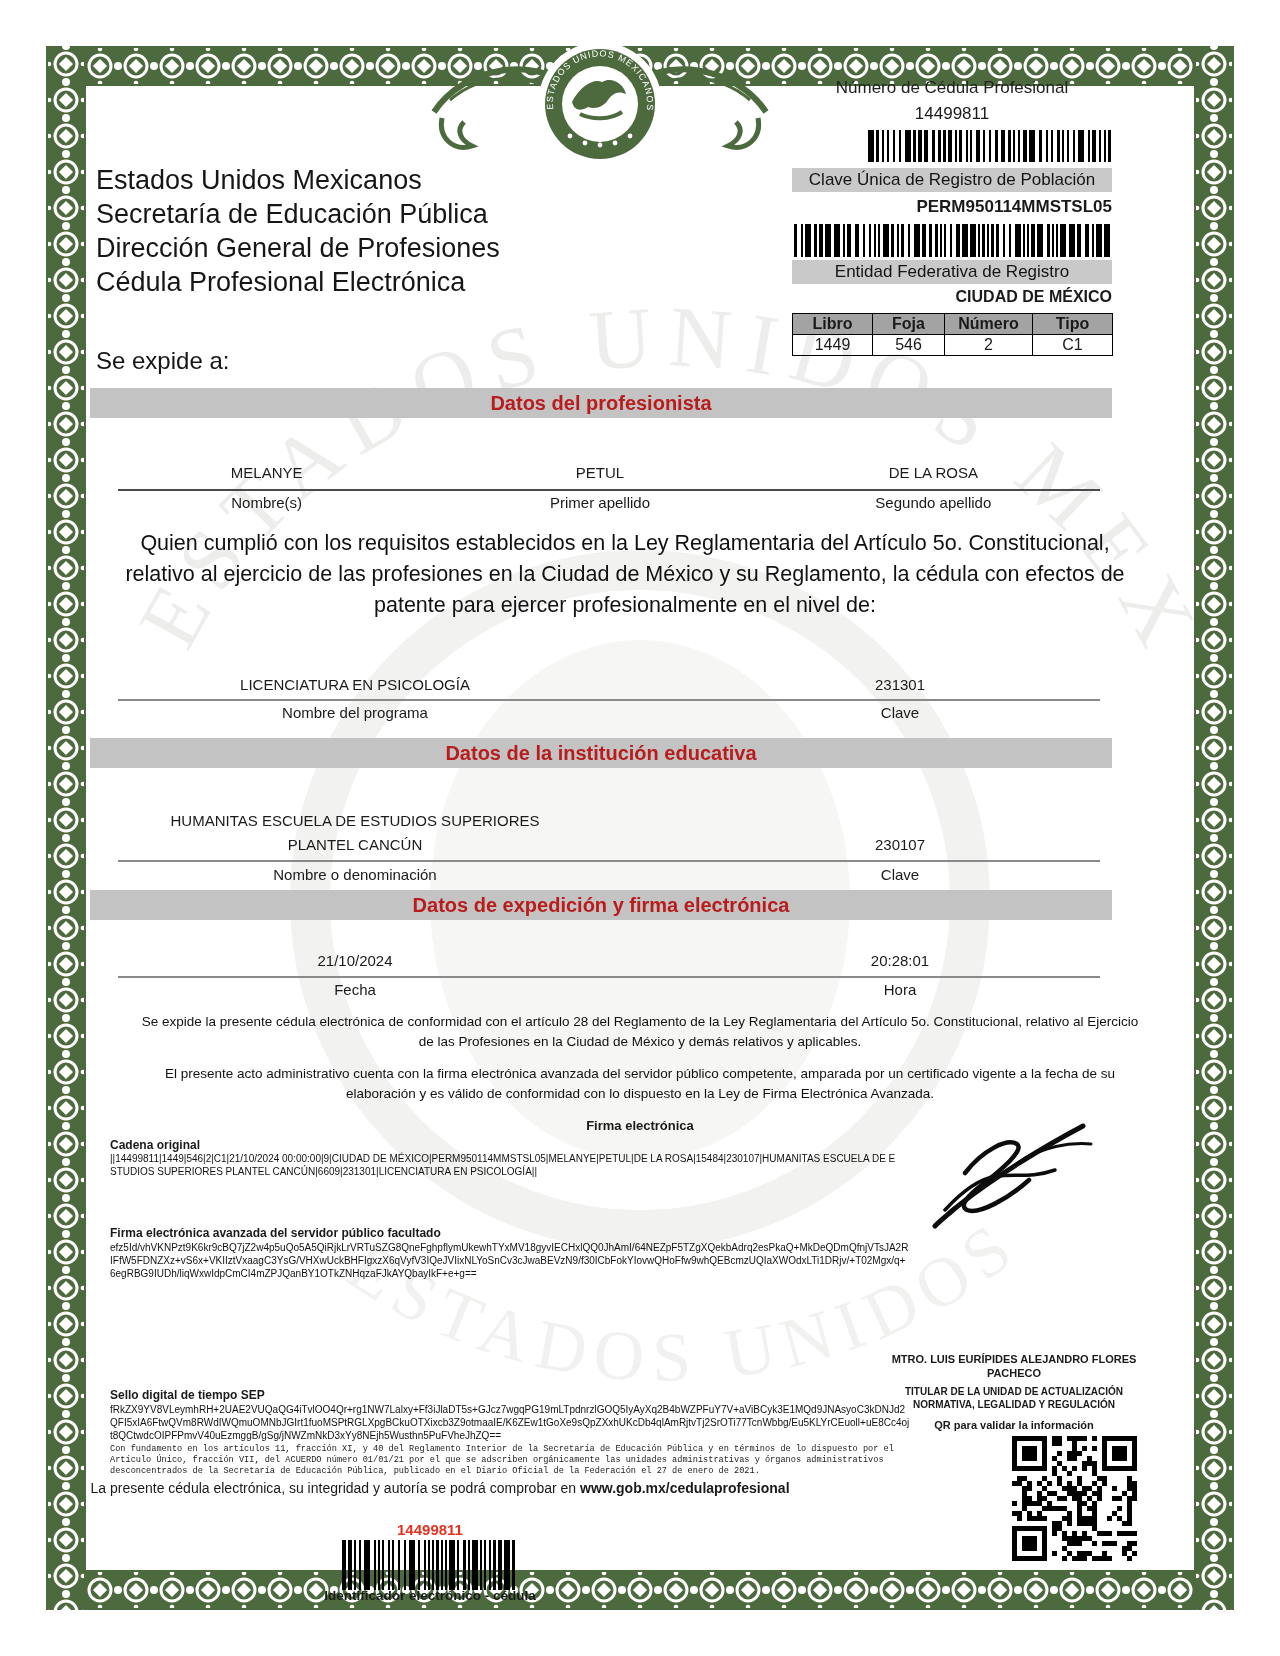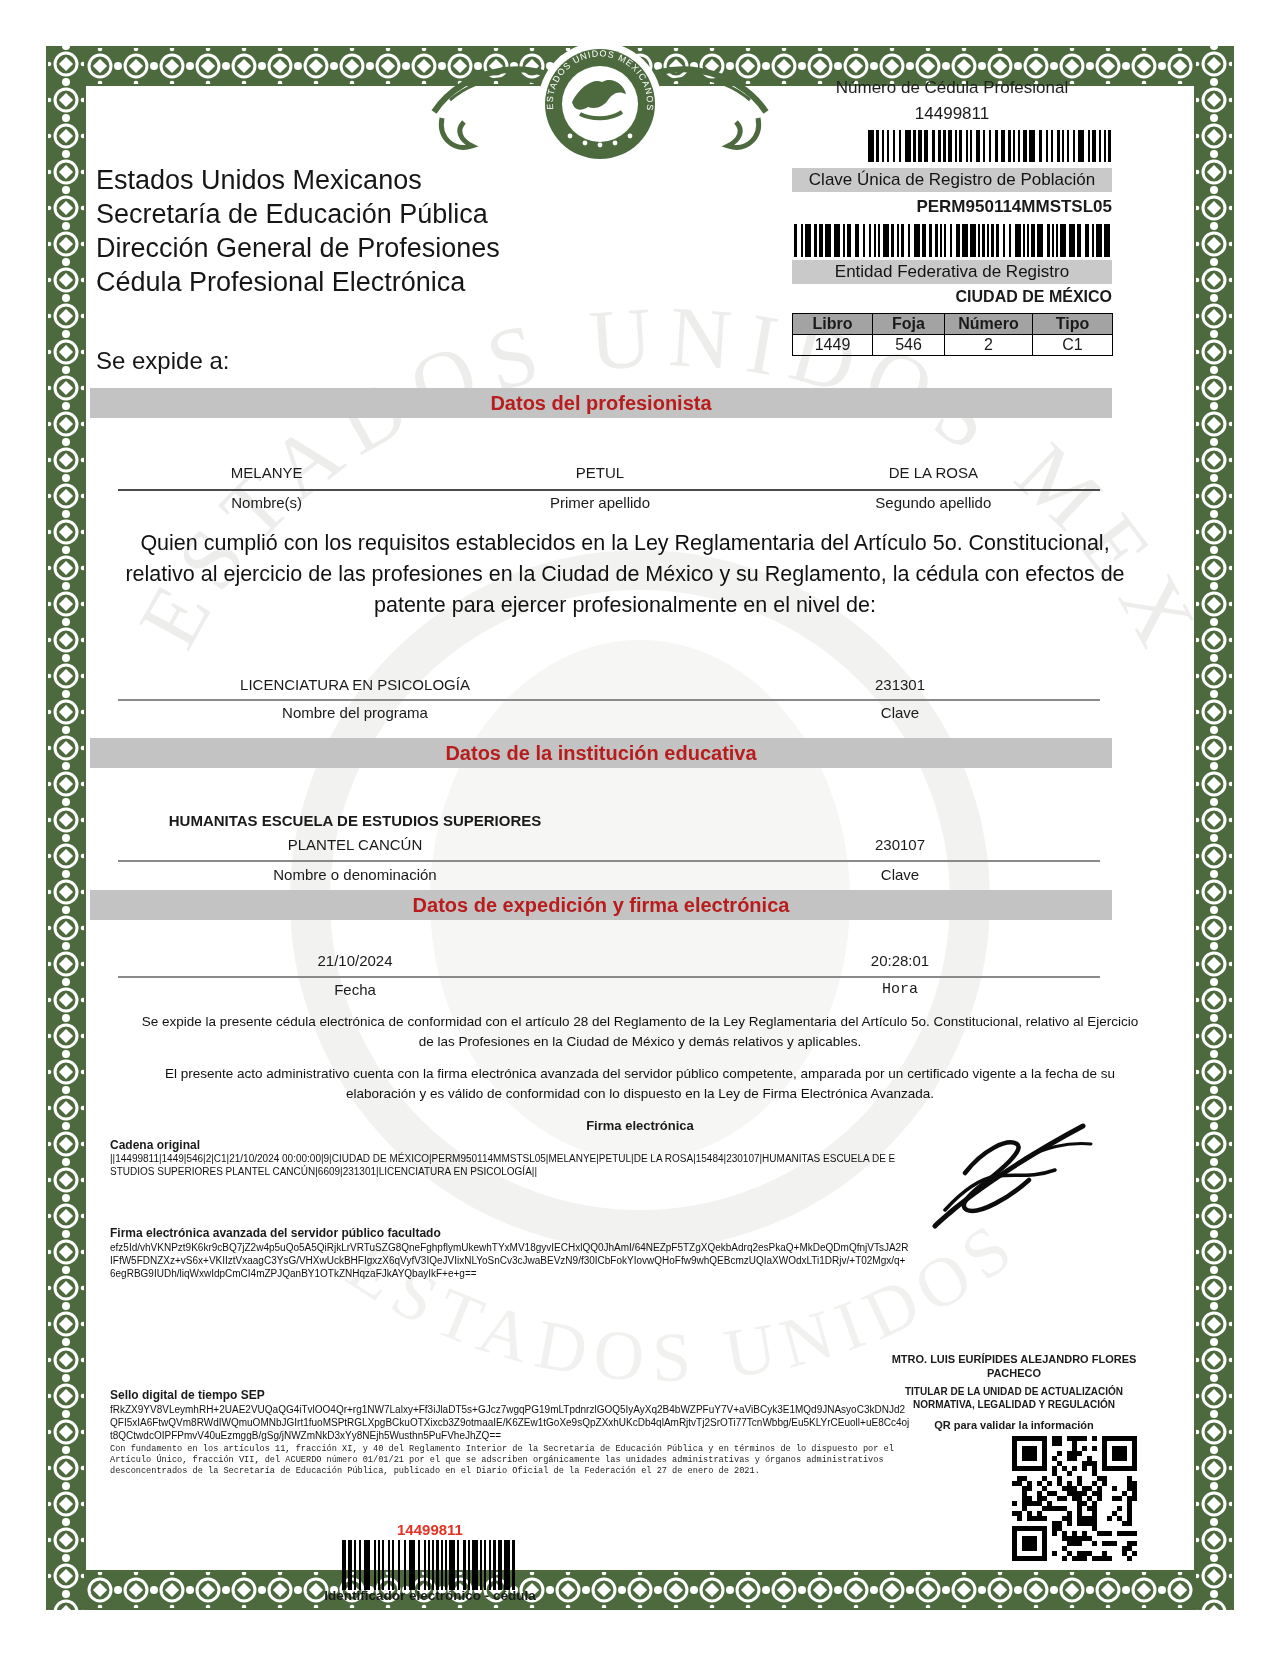--- a/index.html
+++ b/index.html
@@ -326,33 +326,33 @@
 
     <div class="statement" style="top:528px;">Quien cumplió con los requisitos establecidos en la Ley Reglamentaria del Artículo 5o. Constitucional, relativo al ejercicio de las profesiones en la Ciudad de México y su Reglamento, la cédula con efectos de patente para ejercer profesionalmente en el nivel de:</div>
 
     <div class="cell-l" style="top:676px;">LICENCIATURA EN PSICOLOGÍA</div>
     <div class="cell-r" style="top:676px;">231301</div>
     <div class="u-line" style="top:699px;"></div>
     <div class="cell-l" style="top:704px;">Nombre del programa</div>
     <div class="cell-r" style="top:704px;">Clave</div>
 
     <div class="secbar" style="top:738px;">Datos de la institución educativa</div>
-    <div class="cell-l" style="top:812px;font-weight:bold;">HUMANITAS ESCUELA DE ESTUDIOS SUPERIORES</div>
+    <div class="cell-l" style="top:812px;">HUMANITAS ESCUELA DE ESTUDIOS SUPERIORES</div>
     <div class="cell-l" style="top:836px;">PLANTEL CANCÚN</div>
     <div class="cell-r" style="top:836px;">230107</div>
     <div class="u-line" style="top:860px;"></div>
     <div class="cell-l" style="top:866px;">Nombre o denominación</div>
     <div class="cell-r" style="top:866px;">Clave</div>
 
     <div class="secbar" style="top:890px;">Datos de expedición y firma electrónica</div>
     <div class="cell-l" style="top:952px;">21/10/2024</div>
     <div class="cell-r" style="top:952px;">20:28:01</div>
     <div class="u-line" style="top:976px;"></div>
     <div class="cell-l" style="top:981px;">Fecha</div>
-    <div class="cell-r" style="top:981px;font-family:Liberation Mono, monospace;">Hora</div>
+    <div class="cell-r" style="top:981px;">Hora</div>
 
     <div class="para-sm" style="top:1012px;">Se expide la presente cédula electrónica de conformidad con el artículo 28 del Reglamento de la Ley Reglamentaria del Artículo 5o. Constitucional, relativo al Ejercicio de las Profesiones en la Ciudad de México y demás relativos y aplicables.</div>
     <div class="para-sm" style="top:1064px;">El presente acto administrativo cuenta con la firma electrónica avanzada del servidor público competente, amparada por un certificado vigente a la fecha de su elaboración y es válido de conformidad con lo dispuesto en la Ley de Firma Electrónica Avanzada.</div>
 
     <div class="h-sm" style="left:140px; width:1000px; text-align:center; top:1118px;">Firma electrónica</div>
 
     <div class="h-xs" style="left:110px; top:1138px;">Cadena original</div>
     <div class="blob" style="left:110px; top:1152px; width:790px;">||14499811|1449|546|2|C1|21/10/2024 00:00:00|9|CIUDAD DE MÉXICO|PERM950114MMSTSL05|MELANYE|PETUL|DE LA ROSA|15484|230107|HUMANITAS ESCUELA DE ESTUDIOS SUPERIORES PLANTEL CANCÚN|6609|231301|LICENCIATURA EN PSICOLOGÍA||</div>
 
     <svg class="sig-svg" style="left:905px; top:1118px;" width="215" height="118" viewBox="0 0 215 118">
@@ -663,20 +663,23 @@
           <rect x="90" y="120" width="5" height="5" fill="#000"></rect>
           <rect x="95" y="120" width="5" height="5" fill="#000"></rect>
           <rect x="115" y="120" width="5" height="5" fill="#000"></rect>
         </svg></div>
 
     <div class="h-xs" style="left:110px; top:1388px;">Sello digital de tiempo SEP</div>
     <div class="blob" style="left:110px; top:1403px; width:800px;">fRkZX9YV8VLeymhRH+2UAE2VUQaQG4iTvlOO4Qr+rg1NW7Lalxy+Ff3iJlaDT5s+GJcz7wgqPG19mLTpdnrzlGOQ5IyAyXq2B4bWZPFuY7V+aViBCyk3E1MQd9JNAsyoC3kDNJd2QFI5xIA6FtwQVm8RWdIWQmuOMNbJGIrt1fuoMSPtRGLXpgBCkuOTXixcb3Z9otmaaIE/K6ZEw1tGoXe9sQpZXxhUKcDb4qlAmRjtvTj2SrOTi77TcnWbbg/Eu5KLYrCEuoll+uE8Cc4ojt8QCtwdcOIPFPmvV40uEzmggB/gSg/jNWZmNkD3xYy8NEjh5Wusthn5PuFVheJhZQ==</div>
 
     <div class="tiny" style="left:110px; top:1444px; width:790px;">Con fundamento en los artículos 11, fracción XI, y 40 del Reglamento Interior de la Secretaría de Educación Pública y en términos de lo dispuesto por el Artículo Único, fracción VII, del ACUERDO número 01/01/21 por el que se adscriben orgánicamente las unidades administrativas y órganos administrativos desconcentrados de la Secretaría de Educación Pública, publicado en el Diario Oficial de la Federación el 27 de enero de 2021.</div>
 
+    <div class="verify" style="top:1480px;">
+      <span>La presente cédula electrónica, su integridad y autoría se podrá comprobar en </span><span style="font-weight:bold;">www.gob.mx/cedulaprofesional</span>
+    </div>
 
     <div class="ident-label" style="top:1588px;font-weight:bold;">Identificador electrónico - cédula</div>
     <div class="ident-num" style="top:1521px; color:#e33222;">14499811</div>
     <div class="bc" style="left:342px; top:1540px; width:176px; height:50px;"><svg width="176" height="50">
           <rect x="0" y="0" width="4" height="50"></rect>
           <rect x="6" y="0" width="4" height="50"></rect>
           <rect x="12" y="0" width="2" height="50"></rect>
           <rect x="17" y="0" width="2" height="50"></rect>
           <rect x="22" y="0" width="6" height="50"></rect>
           <rect x="32" y="0" width="2" height="50"></rect>

